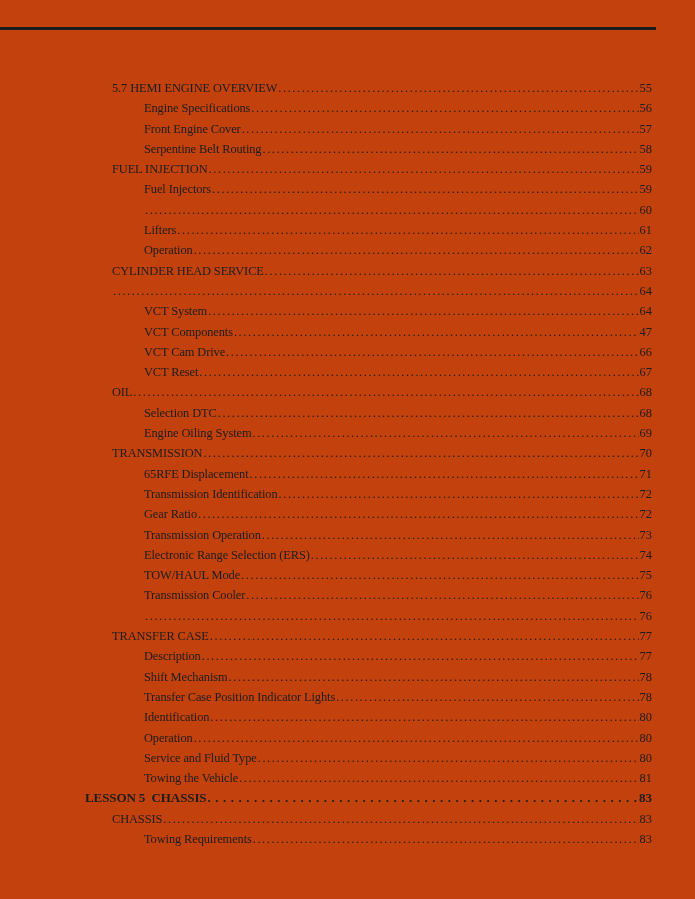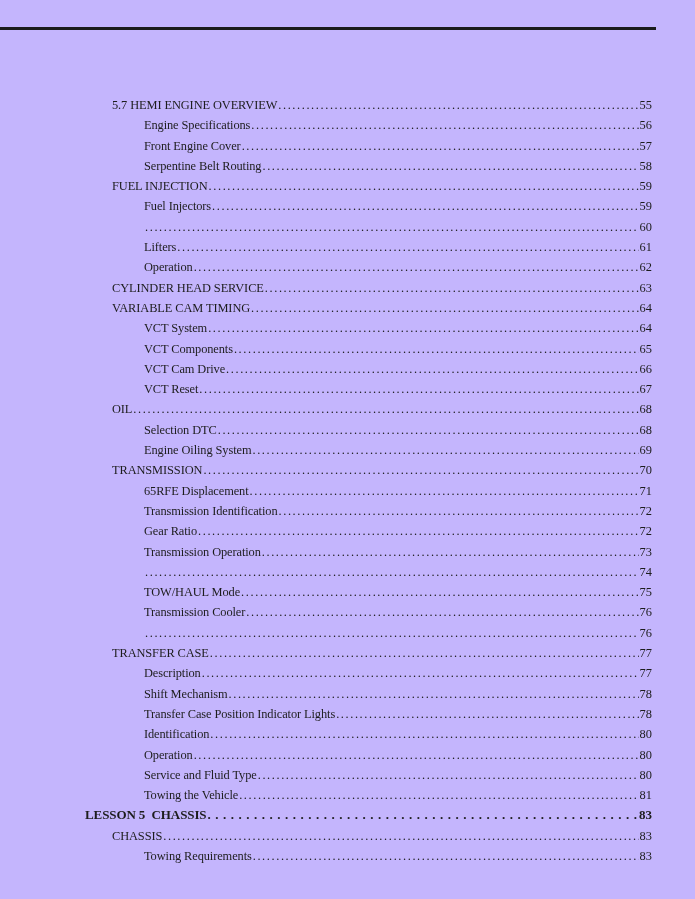--- a/index.html
+++ b/index.html
@@ -11,21 +11,21 @@
     width: 695px;
     height: 899px;
     position: relative;
     font-family: "Liberation Serif", "DejaVu Serif", serif;
     color: #1d1d1d;
     overflow: hidden;
   }
   .page {
     position: absolute;
     inset: 0;
-    background: #c4b5fd;
+    background: #c2410c;
   }
   .top-rule {
     position: absolute;
     top: 27px;
     left: 0;
     width: 656px;
     height: 3px;
     background: #1c1c1c;
   }
   .toc {
@@ -49,21 +49,20 @@
   }
   .toc-row .leader {
     flex: 1 1 auto;
     overflow: hidden;
     white-space: nowrap;
     letter-spacing: 1.6px;
     margin: 0 1px 0 1px;
   }
   .toc-row .pagenum {
     flex: 0 0 auto;
-    margin-top: 17px;
   }
   .toc-row.lvl1 { padding-left: 27px; }
   .toc-row.lvl2 { padding-left: 59px; }
   .toc-row.bold {
     font-weight: bold;
     font-size: 13px;
     text-align: center;
   }
   .toc-row.bold .leader {
     letter-spacing: 4.5px;
@@ -139,33 +138,32 @@
       <span class="title">Operation</span>
       <span class="leader">............................................................................................................................................................................................................................................................................................................</span>
       <span class="pagenum">62</span>
     </div>
       <div class="toc-row lvl1">
       <span class="title">CYLINDER HEAD SERVICE</span>
       <span class="leader">............................................................................................................................................................................................................................................................................................................</span>
       <span class="pagenum">63</span>
     </div>
       <div class="toc-row lvl1">
-      <span class="title">VARIABLE CAM TIMING</span>
       <span class="leader">............................................................................................................................................................................................................................................................................................................</span>
       <span class="pagenum">64</span>
     </div>
       <div class="toc-row lvl2">
       <span class="title">VCT System</span>
       <span class="leader">............................................................................................................................................................................................................................................................................................................</span>
       <span class="pagenum">64</span>
     </div>
       <div class="toc-row lvl2">
       <span class="title">VCT Components</span>
       <span class="leader">............................................................................................................................................................................................................................................................................................................</span>
-      <span class="pagenum">65</span>
+      <span class="pagenum">47</span>
     </div>
       <div class="toc-row lvl2">
       <span class="title">VCT Cam Drive</span>
       <span class="leader">............................................................................................................................................................................................................................................................................................................</span>
       <span class="pagenum">66</span>
     </div>
       <div class="toc-row lvl2">
       <span class="title">VCT Reset</span>
       <span class="leader">............................................................................................................................................................................................................................................................................................................</span>
       <span class="pagenum">67</span>
@@ -204,20 +202,21 @@
       <span class="title">Gear Ratio</span>
       <span class="leader">............................................................................................................................................................................................................................................................................................................</span>
       <span class="pagenum">72</span>
     </div>
       <div class="toc-row lvl2">
       <span class="title">Transmission Operation</span>
       <span class="leader">............................................................................................................................................................................................................................................................................................................</span>
       <span class="pagenum">73</span>
     </div>
       <div class="toc-row lvl2">
+      <span class="title">Electronic Range Selection (ERS)</span>
       <span class="leader">............................................................................................................................................................................................................................................................................................................</span>
       <span class="pagenum">74</span>
     </div>
       <div class="toc-row lvl2">
       <span class="title">TOW/HAUL Mode</span>
       <span class="leader">............................................................................................................................................................................................................................................................................................................</span>
       <span class="pagenum">75</span>
     </div>
       <div class="toc-row lvl2">
       <span class="title">Transmission Cooler</span>

